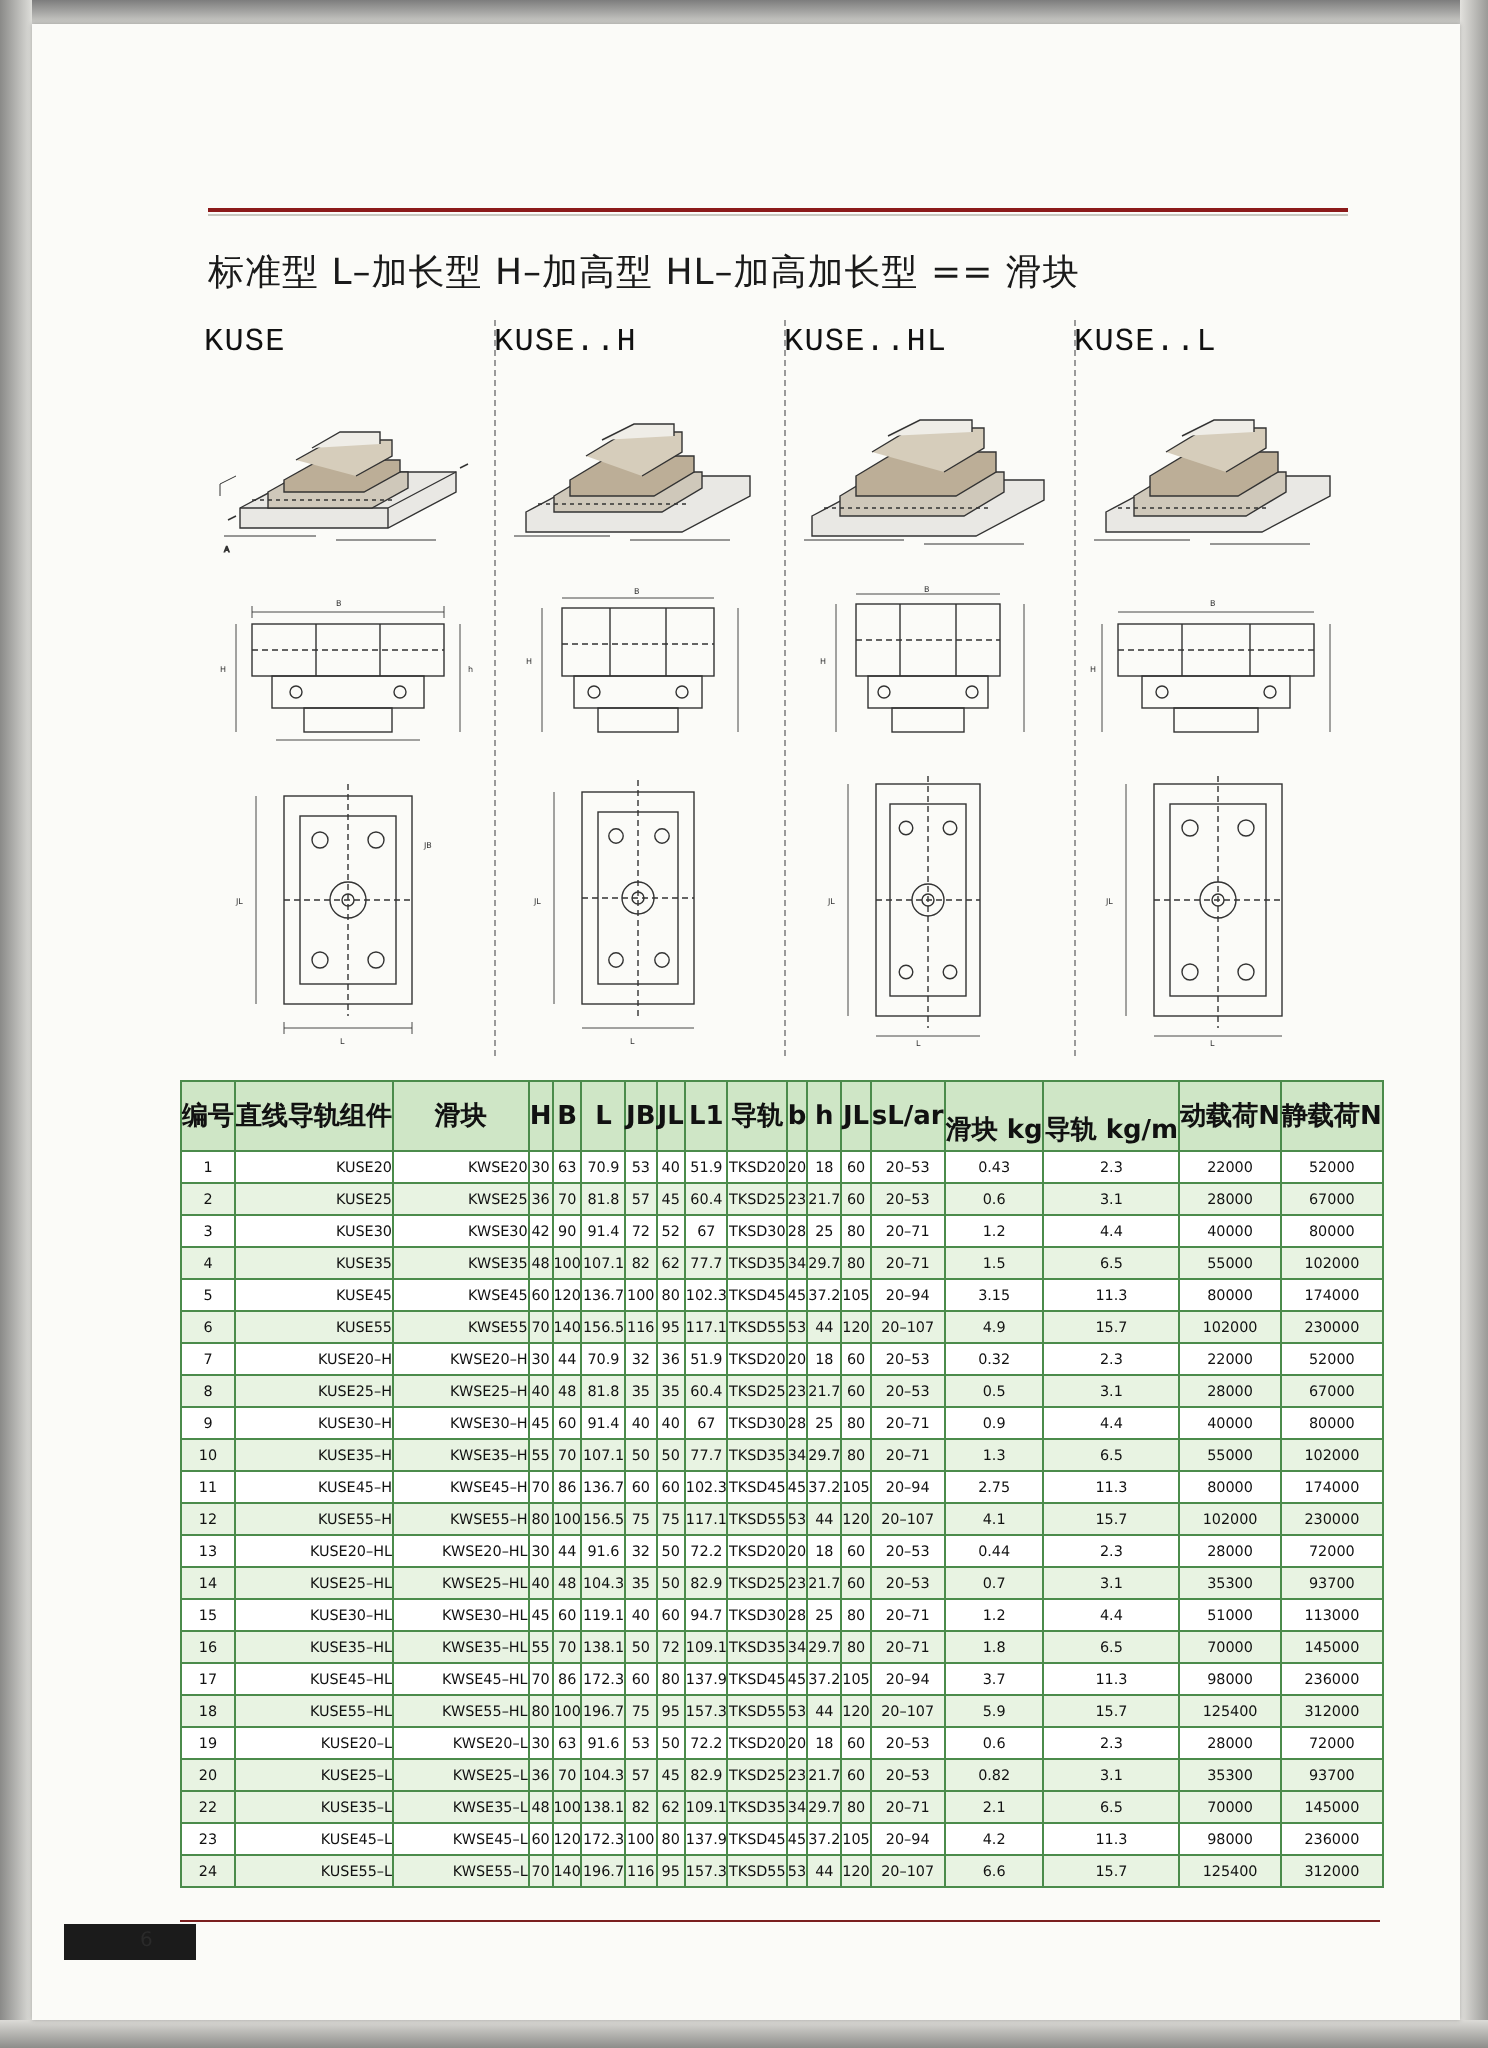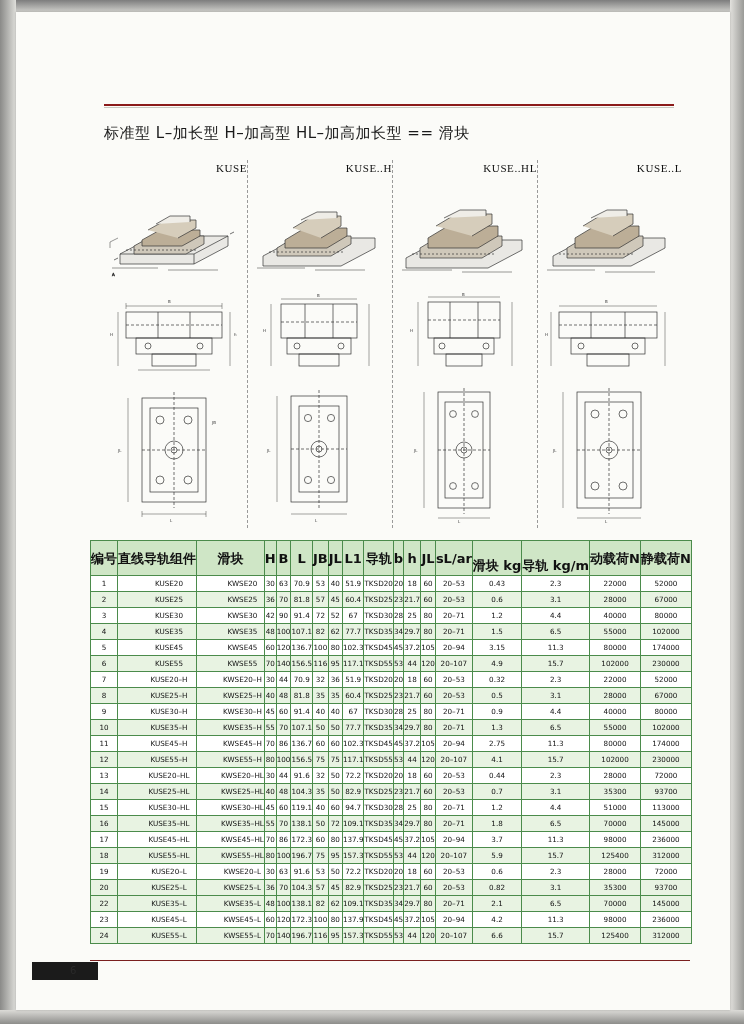--- a/index.html
+++ b/index.html
@@ -72,21 +72,21 @@
     left: 88px;
     top: 95px;
     width: 570px;
     height: 1px;
     background: #c8c8c0;
   }
   .subtitle {
     position: absolute;
     left: 88px;
     top: 112px;
-    font-size: 15px;
+    font-size: 18px;
     color: #1a1a1a;
     letter-spacing: .5px;
     white-space: nowrap;
     font-family: "DejaVu Sans", sans-serif;
   }
 
   
   .figures {
     position: absolute;
     left: 86px;
@@ -109,25 +109,25 @@
     top: 8px;
     width: 0;
     height: 368px;
     border-left: 1px dashed #9a9a9a;
   }
   .fig-label {
     position: absolute;
     top: 10px;
     left: 0;
     width: 145px;
-    text-align: right;
-    font-size: 11px;
+    text-align: left;
+    font-size: 16px;
     letter-spacing: .6px;
     color: #111;
-    font-family: Liberation Serif, serif;
+    font-family: Liberation Mono, monospace;
   }
   .fig-iso, .fig-front, .fig-top {
     position: absolute;
     left: 6px;
     width: 133px;
     overflow: hidden;
   }
   .fig-iso { top: 32px; height: 98px; }
   .fig-front { top: 140px; height: 86px; }
   .fig-top { top: 232px; height: 140px; }
@@ -161,21 +161,21 @@
     font-size: 13px;
     height: 19px;
     line-height: 19px;
   }
   table.spec thead th.two-line {
     line-height: 9px;
     padding-top: 15px;
   }
   table.spec tbody tr.odd td { background: #ffffff; }
   table.spec tbody tr.even td { background: #e8f3e2; }
-  table.spec td.name { text-align: center; padding-left: 24px; margin-top: 35px; }
+  table.spec td.name { text-align: right; padding-left: 24px; margin-top: 35px; }
   table.spec td.idx { width: 20px; }
   .colw-0 { width: 20px; }
   .colw-1 { width: 74px; }
   .colw-2 { width: 66px; }
   .colw-s { width: 24px; }
   .colw-l1 { width: 32px; }
   .colw-rail { width: 46px; }
   .colw-al { width: 36px; }
   .colw-kg { width: 30px; }
   .colw-load { width: 44px; }

